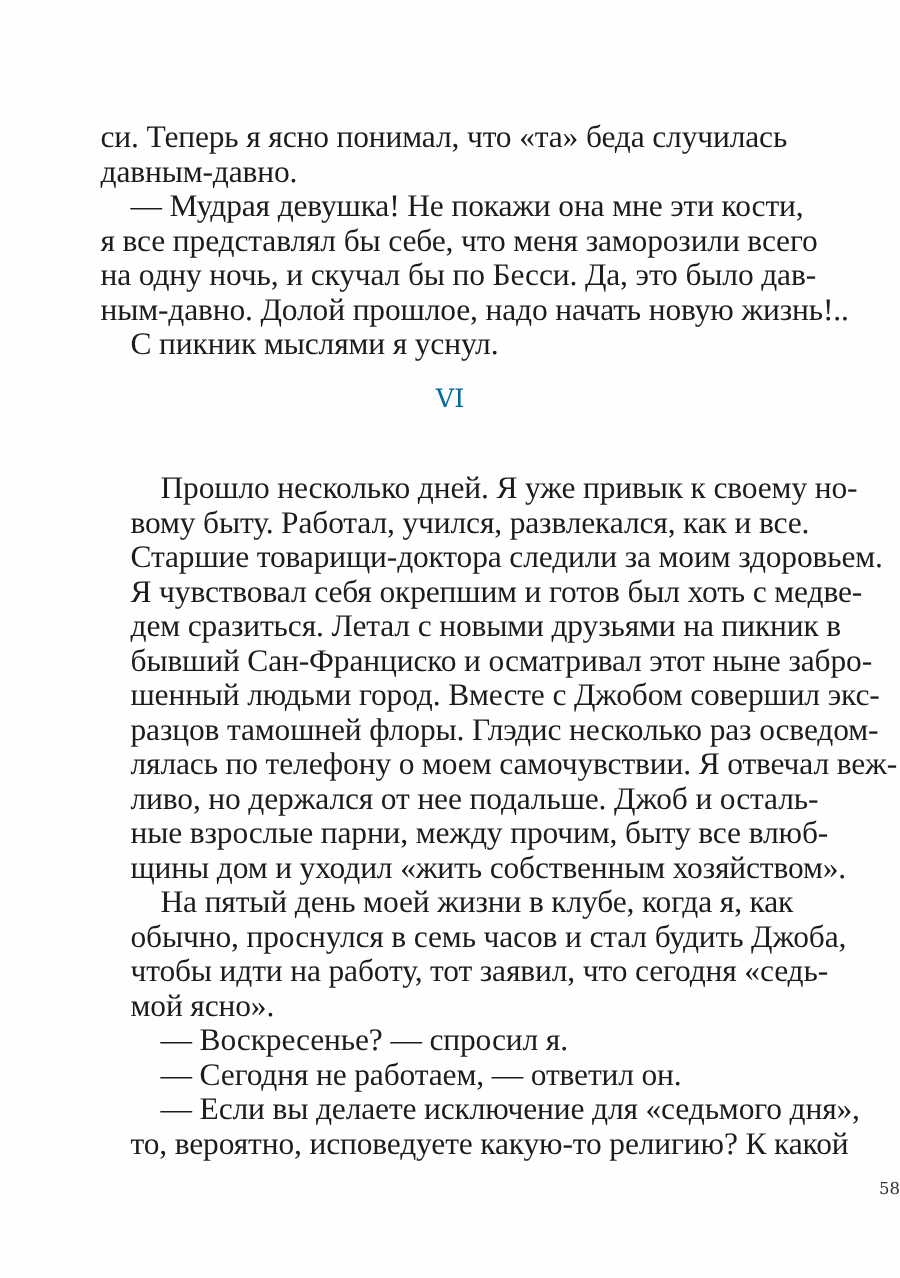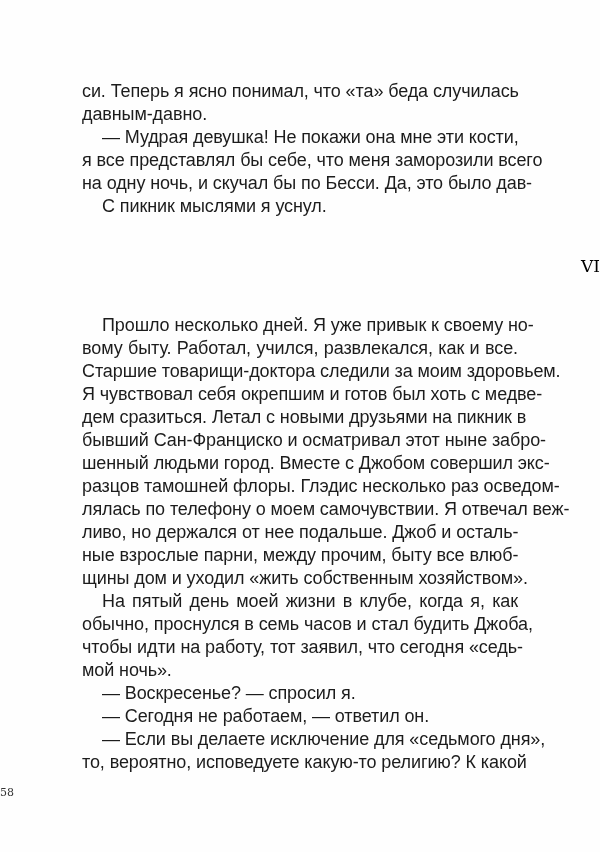--- a/index.html
+++ b/index.html
@@ -1,70 +1,71 @@
 <!DOCTYPE html>
 <html><head>
 <meta charset="utf-8">
 <style>
   html, body { margin: 0; padding: 0; background: #ffffff; }
   body { width: 600px; height: 852px; position: relative; overflow: hidden; }
   .page {
     position: absolute; left: 0; top: 0; width: 600px; height: 852px; background: #fefefe;
   }
   .col {
-    position: absolute; left: 82px; width: 436px;
-    font-family: Liberation Sans, sans-serif;
-    font-size: 18px; color: #1c1c1c; letter-spacing: -0.1px;
+    position: absolute; left: 67px; width: 436px;
+    font-family: Liberation Serif, serif;
+    font-size: 21px; color: #1c1c1c; letter-spacing: -0.1px;
   }
   .line {
     display: block; height: 23px; line-height: 23px; white-space: nowrap;
     text-align: justify; text-align-last: justify; overflow: visible;
   }
   .line.last { text-align-last: left; }
   .line.indent { padding-left: 20px; }
   .block1 { top: 80px; }
-  .block2 { top: 314px; }
+  .block2 { top: 314px; margin-left: 20px; }
   .chapter {
-    position: absolute; left: 0; width: 600px; top: 256px; text-align: right;
-    font-family: "DejaVu Serif", "Liberation Serif", serif; font-size: 17px; color: #000000;
+    position: absolute; left: 0; width: 600px; top: 256px; text-align: center;
+    font-family: "DejaVu Serif", "Liberation Serif", serif; font-size: 17px; color: #0369a1;
   }
   .folio {
-    position: absolute; left: 0; width: 600px; top: 786px; text-align: left;
+    position: absolute; left: 0; width: 600px; top: 786px; text-align: right;
     font-family: "DejaVu Serif", "Liberation Serif", serif; font-size: 11px; color: #333;
   }
 </style>
 </head>
 <body>
 
 <div class="page">
   <div class="col block1" id="block1">
       <span class="line">си. Теперь я ясно понимал, что «та» беда случилась</span>
       <span class="line last">давным-давно.</span>
       <span class="line indent">— Мудрая девушка! Не покажи она мне эти кости,</span>
       <span class="line">я все представлял бы себе, что меня заморозили всего</span>
       <span class="line">на одну ночь, и скучал бы по Бесси. Да, это было дав-</span>
+      <span class="line last">ным-давно. Долой прошлое, надо начать новую жизнь!..</span>
       <span class="line indent last">С пикник мыслями я уснул.</span>
     </div>
   <div class="chapter">VI</div>
   <div class="col block2" id="block2">
       <span class="line indent">Прошло несколько дней. Я уже привык к своему но-</span>
       <span class="line">вому быту. Работал, учился, развлекался, как и все.</span>
       <span class="line">Старшие товарищи-доктора следили за моим здоровьем.</span>
       <span class="line">Я чувствовал себя окрепшим и готов был хоть с медве-</span>
       <span class="line">дем сразиться. Летал с новыми друзьями на пикник в</span>
       <span class="line">бывший Сан-Франциско и осматривал этот ныне забро-</span>
       <span class="line">шенный людьми город. Вместе с Джобом совершил экс-</span>
       <span class="line">разцов тамошней флоры. Глэдис несколько раз осведом-</span>
       <span class="line">лялась по телефону о моем самочувствии. Я отвечал веж-</span>
       <span class="line">ливо, но держался от нее подальше. Джоб и осталь-</span>
       <span class="line">ные взрослые парни, между прочим, быту все влюб-</span>
       <span class="line last">щины дом и уходил «жить собственным хозяйством».</span>
       <span class="line indent">На пятый день моей жизни в клубе, когда я, как</span>
       <span class="line">обычно, проснулся в семь часов и стал будить Джоба,</span>
       <span class="line">чтобы идти на работу, тот заявил, что сегодня «седь-</span>
-      <span class="line last">мой ночь».</span>
+      <span class="line last">мой ясно».</span>
       <span class="line indent last">— Воскресенье? — спросил я.</span>
       <span class="line indent last">— Сегодня не работаем, — ответил он.</span>
       <span class="line indent">— Если вы делаете исключение для «седьмого дня»,</span>
       <span class="line">то, вероятно, исповедуете какую-то религию? К какой</span>
     </div>
   <div class="folio">58</div>
 </div>
 
 </body></html>

